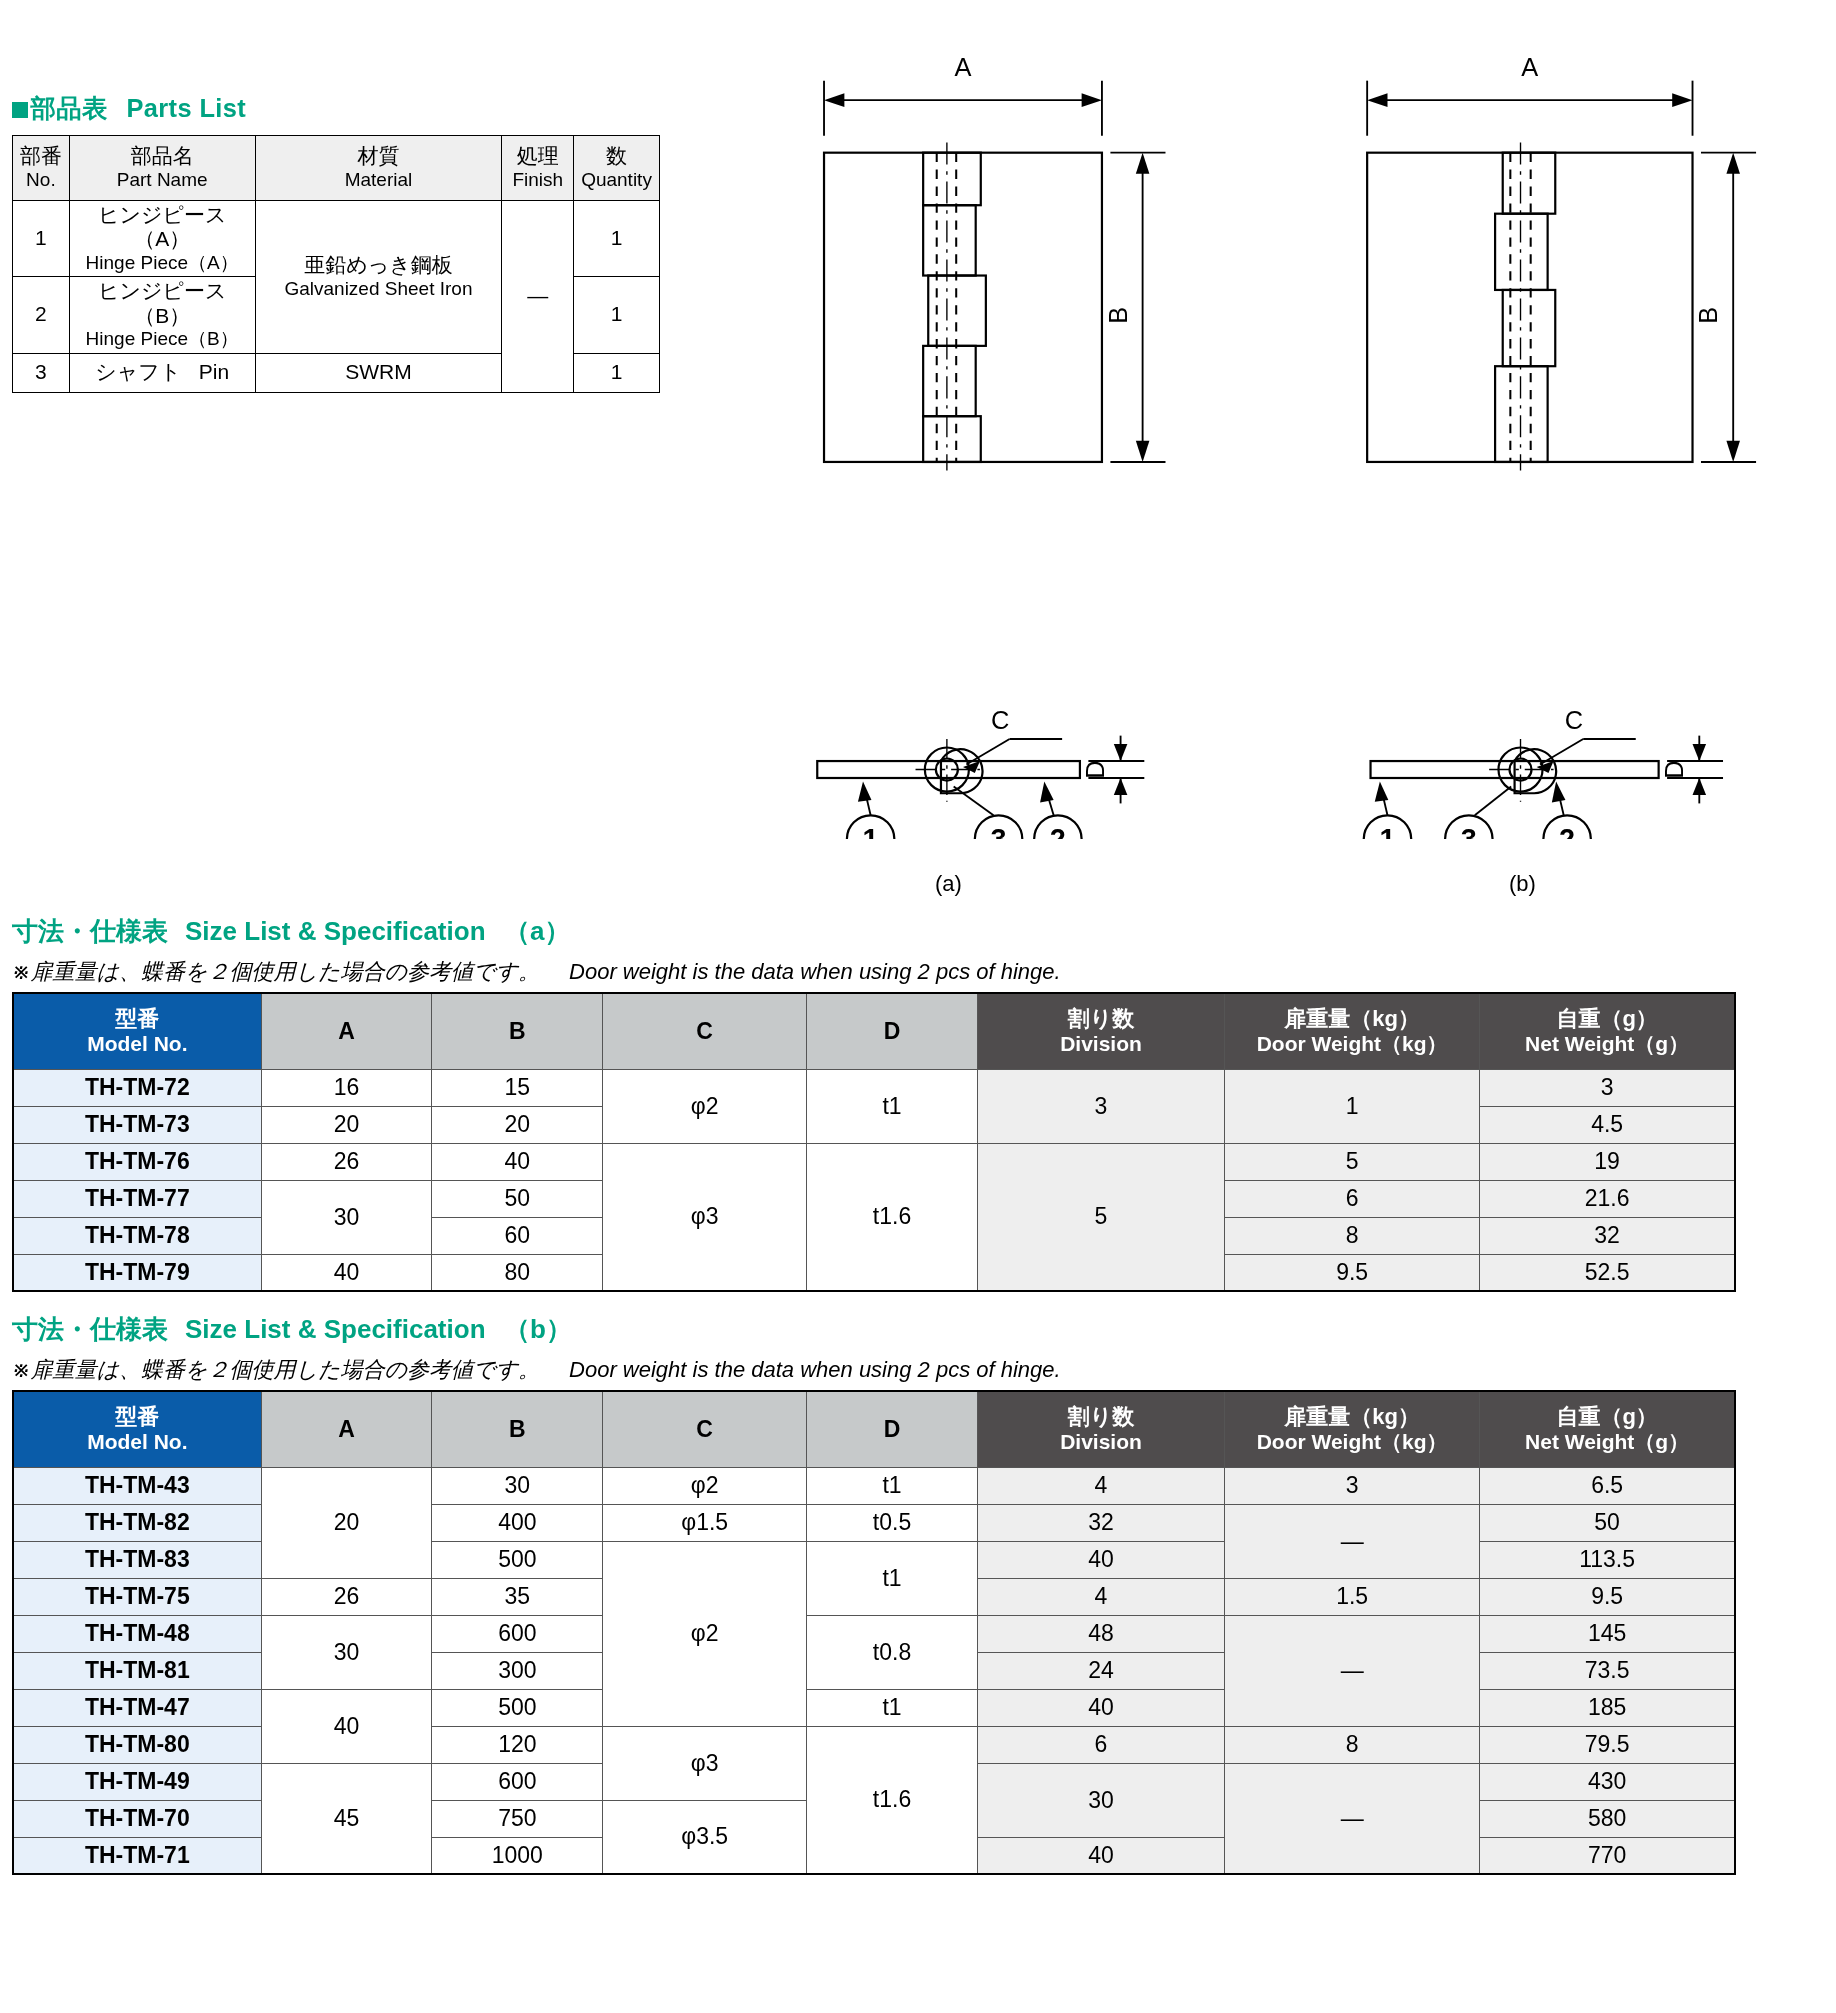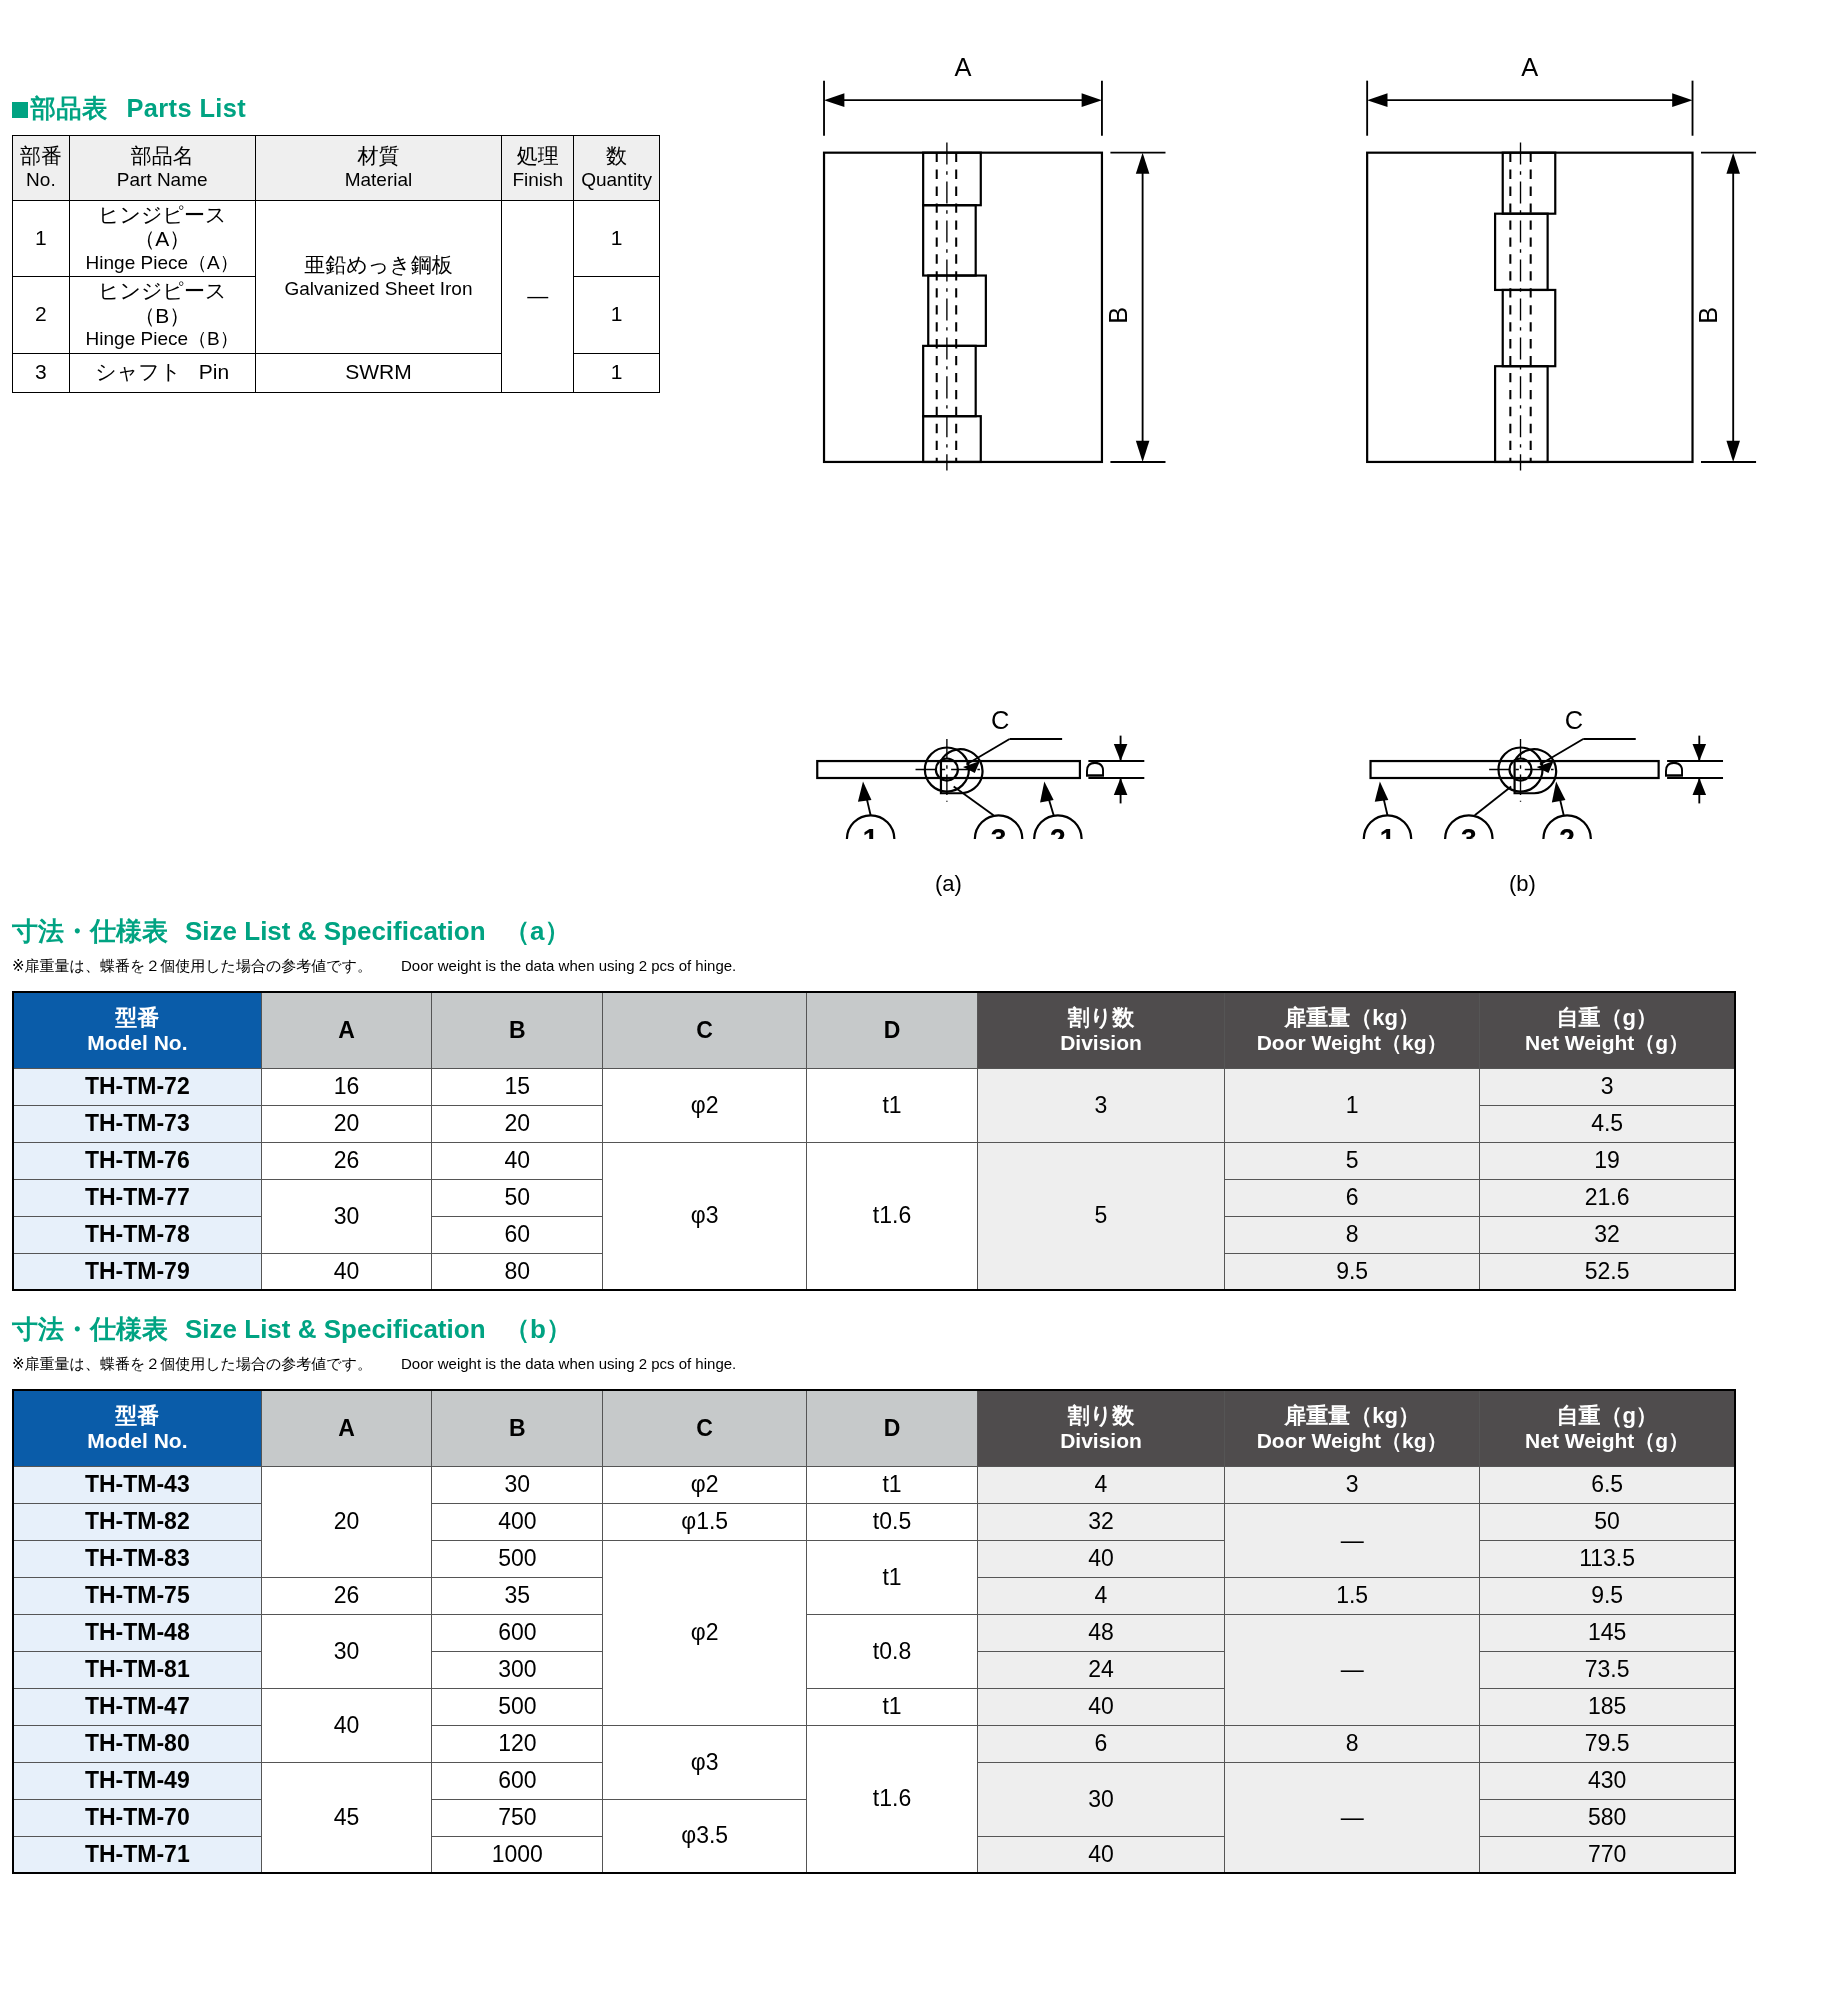--- a/index.html
+++ b/index.html
@@ -69,32 +69,33 @@
   .spec-block { position: absolute; left: 12px; width: 1814px; }
   .spec-title {
     color: #00a382;
     font-weight: bold;
     font-size: 26px;
     white-space: nowrap;
   }
   .spec-title .sp-en { margin-left: 17px; }
   .spec-title .sp-ab { margin-left: 18.6px; }
   .spec-note {
-    font-size: 15px;
+    font-size: 22px;
     margin-top: 7.6px;
     white-space: nowrap;
     color: #000;
+    font-style: italic;
   }
   .spec-note .note-en { margin-left: 29px; }
 
   table.spec {
     border-collapse: collapse;
     table-layout: fixed;
     width: 1724px;
-    margin-top: 15px;
+    margin-top: 5px;
     border: 2.5px solid #000;
   }
   table.spec th, table.spec td {
     border: 0.8px solid #555;
     text-align: center;
     vertical-align: middle;
     font-size: 23px;
   }
   table.spec thead th { height: 73px; line-height: 1.15; }
   th.h-model {

